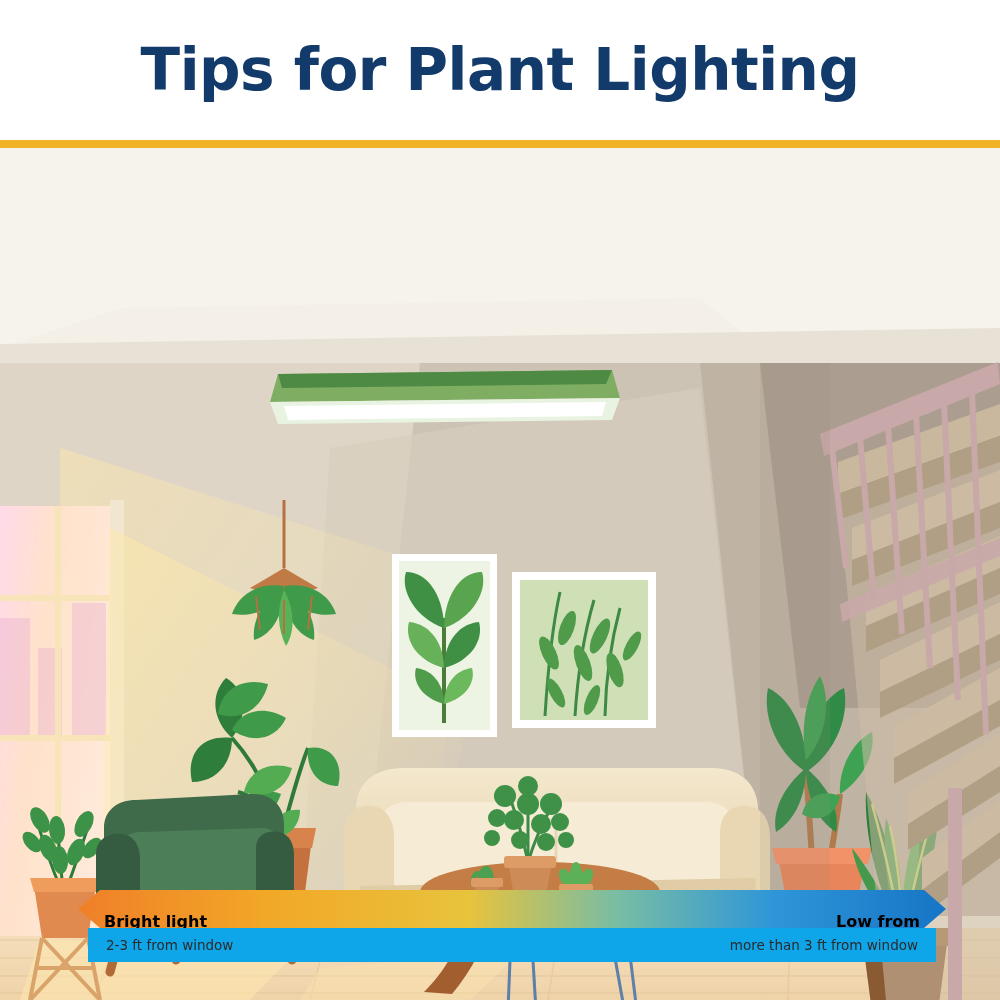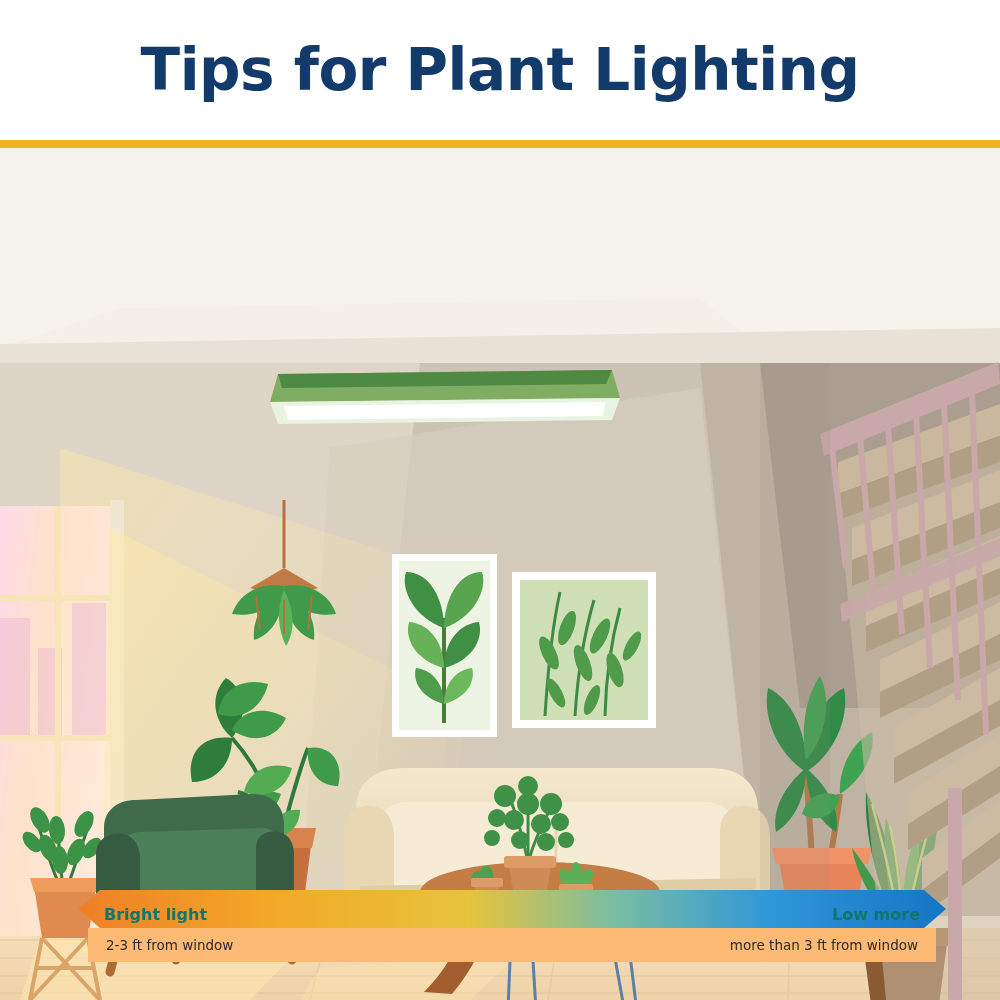--- a/index.html
+++ b/index.html
@@ -32,30 +32,30 @@
   .scene svg { display:block; }
 
   
   .legend {
     position:absolute; left:78px; top:890px; width:868px; height:78px;
   }
   .legend-bar {
     position:absolute; left:0; top:0; width:868px; height:38px;
   }
   .legend-labels {
-    position:absolute; left:0; top:5px; width:868px; height:38px;
+    position:absolute; left:0; top:12px; width:868px; height:38px;
     display:flex; align-items:center; justify-content:space-between;
     padding:0 26px; box-sizing:border-box;
-    color:#0f766e; font-size:16px; font-weight:bold;
+    color:#000000; font-size:16px; font-weight:bold;
     font-family:"DejaVu Sans", sans-serif;
   }
   .legend-labels .mid { position:absolute; left:0; width:868px; text-align:center; }
   .legend-sub {
     position:absolute; left:10px; top:38px; width:848px; height:34px;
-    background:#fdba74;
+    background:#0ea5e9;
     display:flex; align-items:center; justify-content:space-between;
     padding:0 18px; box-sizing:border-box;
     font-size:13.5px; color:#2b2b2b;
     font-family:"DejaVu Sans", sans-serif;
     gap:22px;
   }
 </style>
 </head>
 <body>
 
@@ -412,21 +412,21 @@
           <stop offset="45%" stop-color="#e8c33c"></stop>
           <stop offset="62%" stop-color="#79bda3"></stop>
           <stop offset="80%" stop-color="#2f96d8"></stop>
           <stop offset="100%" stop-color="#1675c6"></stop>
         </linearGradient>
       </defs>
       <path d="M22 0 L846 0 L868 19 L846 38 L22 38 L0 19 Z" fill="url(#legendGrad)"></path>
     </svg>
     <div class="legend-labels">
       <span>Bright light</span>
-      <span>Low more</span>
+      <span>Low from</span>
     </div>
     <div class="legend-sub">
       <span>2-3 ft from window</span>
       <span>more than 3 ft from window</span>
     </div>
   </div>
 
 </div>
 
 </body></html>

